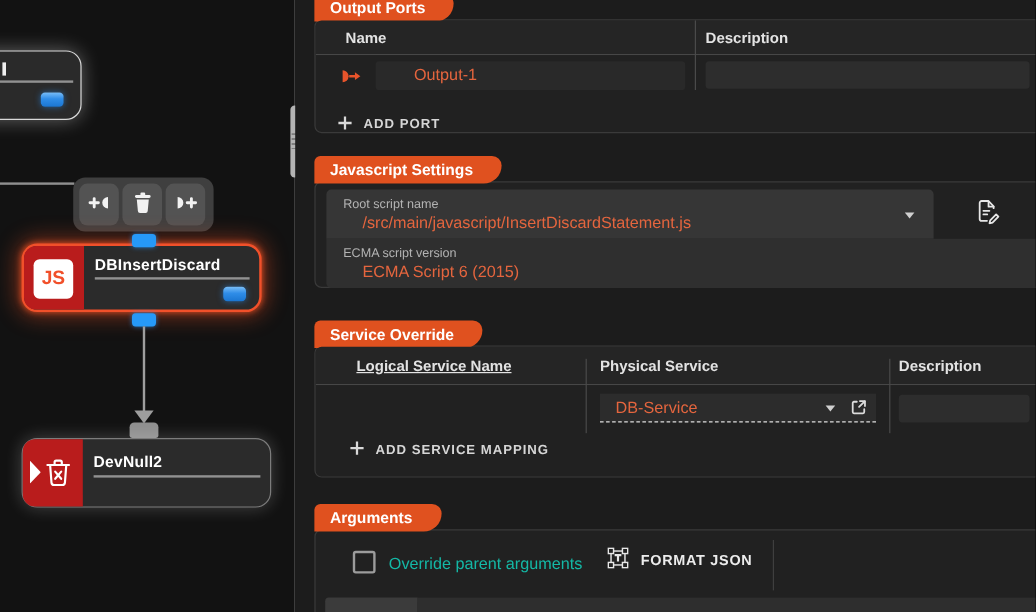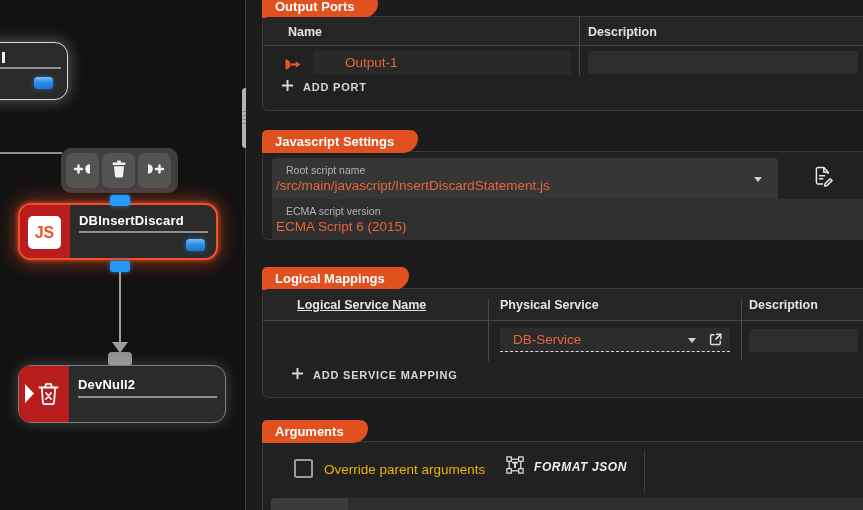--- a/index.html
+++ b/index.html
@@ -79,39 +79,39 @@
 
   
   #card-output { top:16px; height:95px; }
   #card-output .thead-row { height:29px; }
   #card-output .col-div { left:316px; top:0; height:58px; }
 
   
   #card-js { top:151px; height:89px; }
   .sel-block { position:absolute; background:#363636; cursor:pointer; }
   .sel-label { display:block; padding:6px 0 0 14px; font-size:10.5px; color:#b3b3b3; }
-  .sel-value { display:block; padding:2px 0 0 4px; font-size:13.5px; color:#e4653e; white-space:nowrap; }
+  .sel-value { display:block; padding:2px 0 0 30px; font-size:13.5px; color:#e4653e; white-space:nowrap; }
   .caret { position:absolute; width:0; height:0; border-left:4.5px solid transparent; border-right:4.5px solid transparent;
            border-top:5.5px solid #d0d0d0; }
   .icon-btn { position:absolute; background:none; border:none; cursor:pointer; padding:0; }
 
   
   #card-svc { top:288px; height:110px; }
   #card-svc .thead-row { height:32px; }
   #card-svc .col-div { top:10px; height:62px; }
   .dashed-cell { position:absolute; background:#2c2c2c; border-bottom:1.5px dashed #dcdcdc; font-size:13.5px; color:#e4653e; }
   .dashed-cell .fv { display:block; padding:4px 0 0 13px; }
 
   
   #card-args { top:441px; height:86px; }
   .checkbox { position:absolute; left:31px; top:17px; width:19px; height:19px; border:2px solid #9c9c9c;
               border-radius:2.5px; background:transparent; cursor:pointer; }
-  .chk-label { position:absolute; left:61px; top:20px; font-size:13.5px; color:#eab308; }
+  .chk-label { position:absolute; left:61px; top:20px; font-size:13.5px; color:#14b8a6; }
   .format-btn { position:absolute; left:243px; top:14px; display:flex; align-items:center; gap:10px;
-                background:none; border:none; cursor:pointer;font-style:italic; }
+                background:none; border:none; cursor:pointer; }
   .format-btn .lbl { font-size:12px; font-weight:bold; color:#ececec; letter-spacing:.6px; }
   .v-div { position:absolute; left:381px; top:8px; width:1px; height:42px; background:#3f3f3f; }
   .editor-gutter { position:absolute; left:8px; top:56px; width:77px; height:30px; background:#3b3b3b; border-radius:3px 0 0 0; }
   .editor-body { position:absolute; left:85px; right:0; top:56px; height:30px; background:#2e2e2e; }
 </style>
 </head>
 <body>
 
 <div class="stage">
 
@@ -209,21 +209,21 @@
           <path d="M8,6.5 H14" stroke="#e8542b" stroke-width="2.2" fill="none"></path>
           <polygon points="12.8,3.3 17.3,6.5 12.8,9.7" fill="#e8542b"></polygon>
         </svg>
       </span>
       <div class="field" style="left:50px; top:34px; width:258px; height:24px; background:#292929;">
         <span class="fv">Output-1</span>
       </div>
       <div class="field" style="left:325px; top:34px; right:12px; height:23px;">
         <span class="fv"></span>
       </div>
-      <button class="add-btn" style="left:18px; top:62px;justify-content:center;">
+      <button class="add-btn" style="left:18px; top:79px;justify-content:center;">
         <span>
           <svg width="13" height="13" viewBox="0 0 13 13">
               <path d="M6.5,1 V12 M1,6.5 H12" stroke="#d9d9d9" stroke-width="1.9" fill="none"></path>
             </svg>
         </span>
         <span class="lbl">ADD PORT</span>
       </button>
     </section>
 
     <section class="card" id="card-js">
@@ -243,21 +243,21 @@
             <path d="M15,8.5 V7 L10.8,2.5 H5 A1.6,1.6 0 0 0 3.4,4.1 V17.4 A1.6,1.6 0 0 0 5,19 h4.5"></path>
             <path d="M10.8,2.8 V7.2 H15"></path>
             <path d="M6.5,10.7 h5 M6.5,13.7 h3.2"></path>
             <path d="M12.2,18.6 l4.9,-4.9 1.9,1.9 -4.9,4.9 -2.5,0.6 z"></path>
           </svg>
         </span>
       </button>
     </section>
 
     <section class="card" id="card-svc">
-      <div class="badge">Logical Mappings</div>
+      <div class="badge">Service Override</div>
       <div class="thead-row">
         <span class="th" style="left:34px; top:9px;text-decoration:underline;">Logical Service Name</span>
         <span class="th" style="left:237px; top:9px;">Physical Service</span>
         <span class="th" style="left:486px; top:9px;">Description</span>
       </div>
       <div class="col-div" style="left:225px;"></div>
       <div class="col-div" style="left:478px;"></div>
       <div class="dashed-cell" style="left:237px; top:39px; width:230px; height:24px;">
         <span class="fv">DB-Service</span>
         <span class="caret" style="right:34px; top:10px; border-left-width:4px; border-right-width:4px; border-top-width:5px;"></span>

